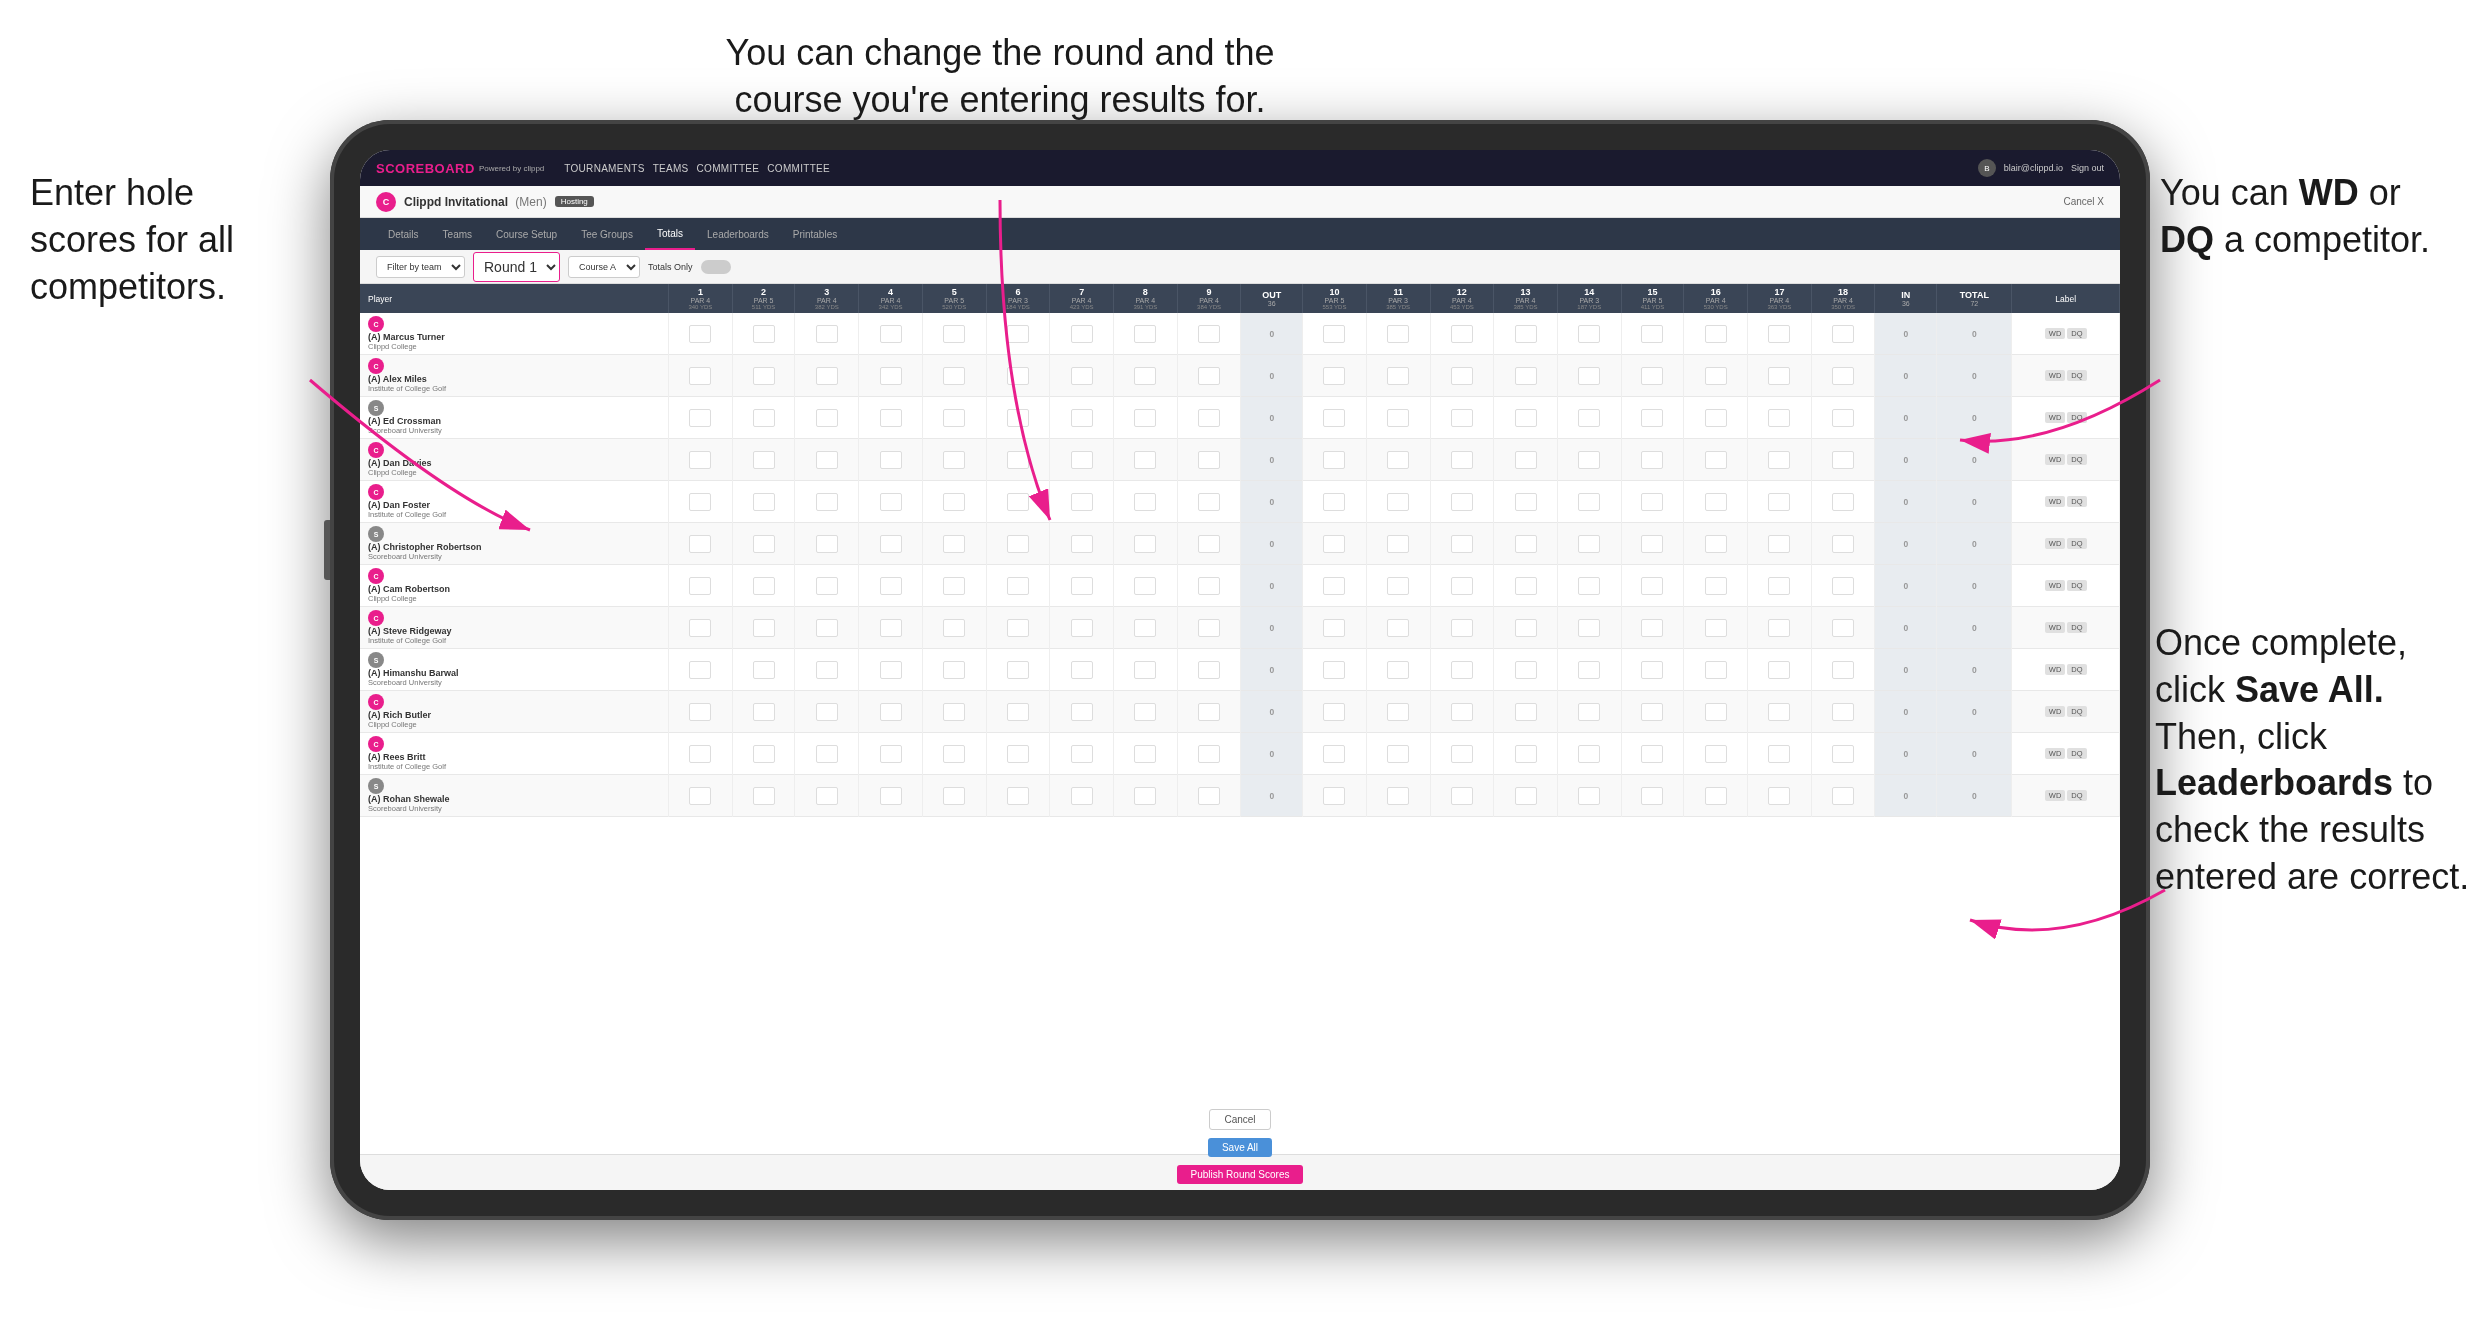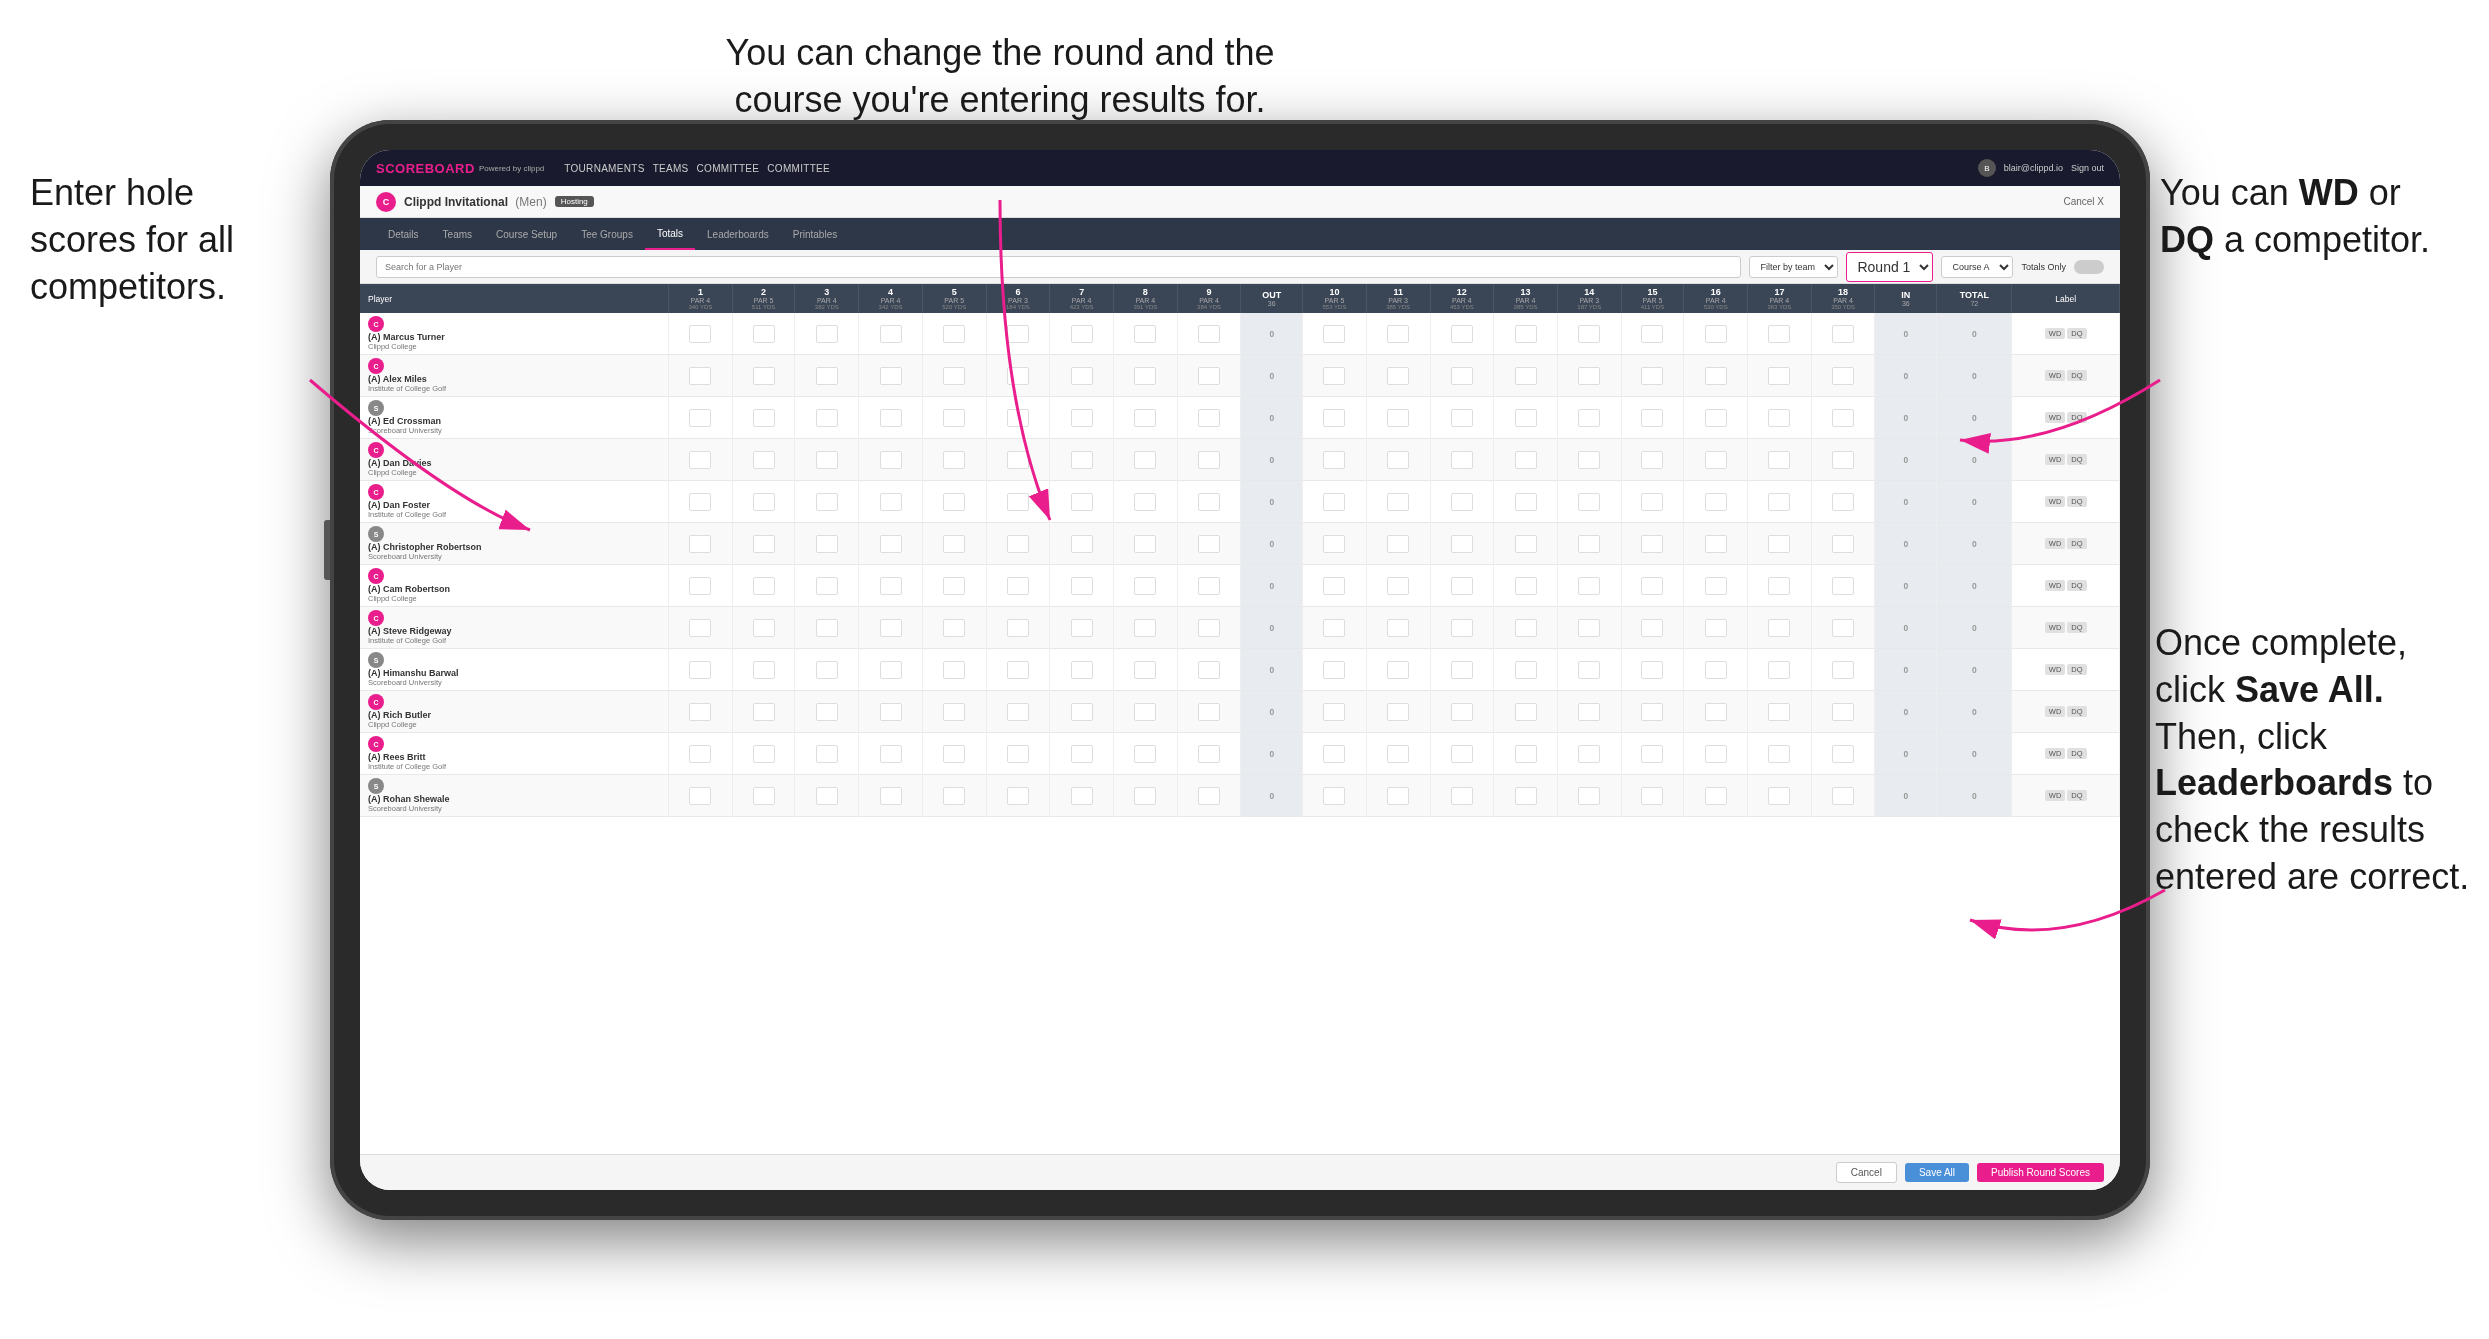--- a/index.html
+++ b/index.html
@@ -421,20 +421,21 @@
     .footer-bar {
       background: #f5f5f5;
       border-top: 1px solid #ddd;
       display: flex;
       align-items: center;
       justify-content: flex-end;
       padding: 6px 16px;
       gap: 8px;
       height: 36px;
       flex-shrink: 0;
+      flex-direction: column;
     }
 
     .btn-cancel {
       background: #fff;
       border: 1px solid #ccc;
       border-radius: 3px;
       padding: 4px 14px;
       font-size: 10px;
       color: #555;
       cursor: pointer;
@@ -508,21 +509,20 @@
         <div class="tab">Details</div>
         <div class="tab">Teams</div>
         <div class="tab">Course Setup</div>
         <div class="tab">Tee Groups</div>
         <div class="tab active">Totals</div>
         <div class="tab">Leaderboards</div>
         <div class="tab">Printables</div>
       </div>
 
       <div class="filter-bar">
-        <input class="search-input" type="text" placeholder="Search for a Player" style="">
         <select class="filter-select">
           <option>Filter by team</option>
         </select>
         <select class="round-select">
           <option>Round 1</option>
           <option>Round 2</option>
         </select>
         <select class="course-select">
           <option>Course A</option>
           <option>Course B</option>

